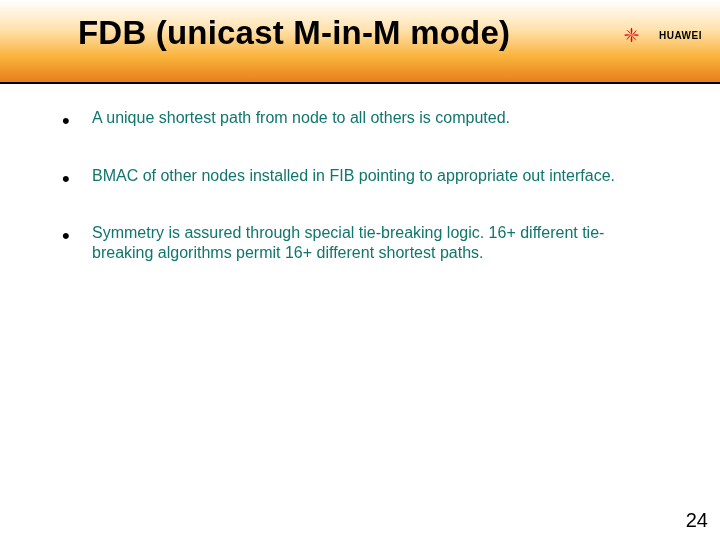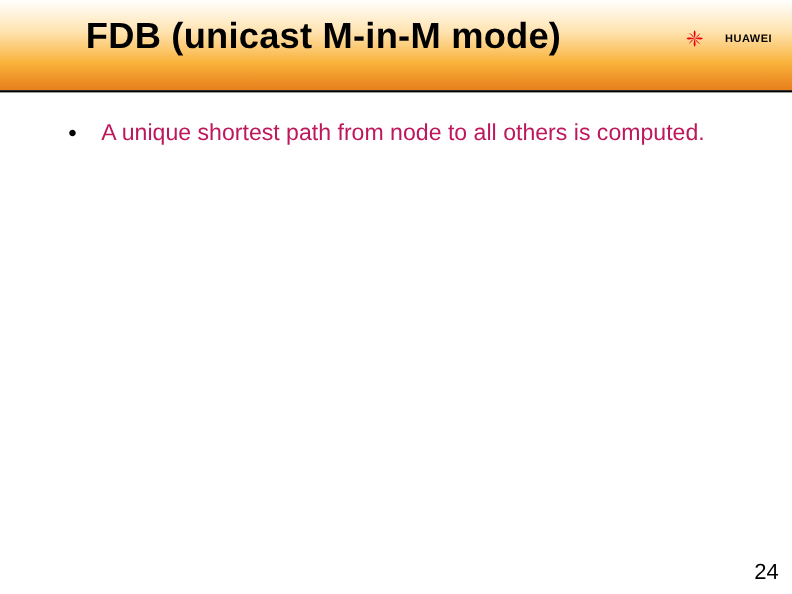--- a/index.html
+++ b/index.html
@@ -45,23 +45,23 @@
 
   .content {
     padding: 24px 56px 0 56px;
   }
   ul.bullets {
     list-style: none;
   }
   ul.bullets > li {
     position: relative;
     padding-left: 36px;
-    font-size: 21px;
+    font-size: 16px;
     line-height: 1.22;
-    color: #be185d;
+    color: #0f766e;
     margin-bottom: 38px;
   }
   ul.bullets > li::before {
     content: "•";
     position: absolute;
     left: 6px;
     top: 0;
     font-size: 22px;
     color: #000;
   }
@@ -92,16 +92,18 @@
         <path d="M20 20 C14 14, 8 8, 6 6 C12 8, 18 14, 20 20 Z"></path>
       </g>
     </svg>
     <span class="logo-text">HUAWEI</span>
   </div>
 </div>
 
 <div class="content">
   <ul class="bullets">
     <li>A unique shortest path from node to all others is computed.</li>
+    <li>BMAC of other nodes installed in FIB pointing to appropriate out interface.</li>
+    <li>Symmetry is assured through special tie-breaking logic. 16+ different tie-breaking algorithms permit 16+ different shortest paths.</li>
   </ul>
 </div>
 
 <div class="pagenum">24</div>
 
 </body></html>

